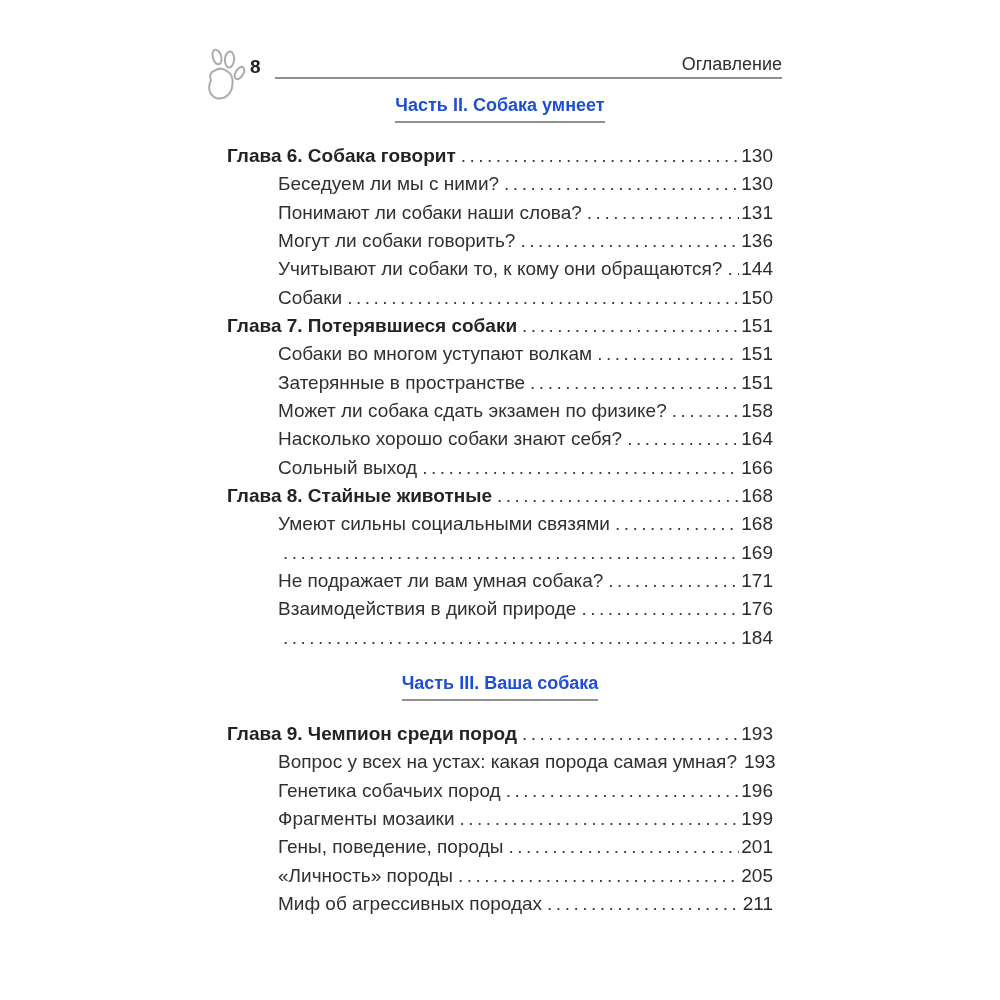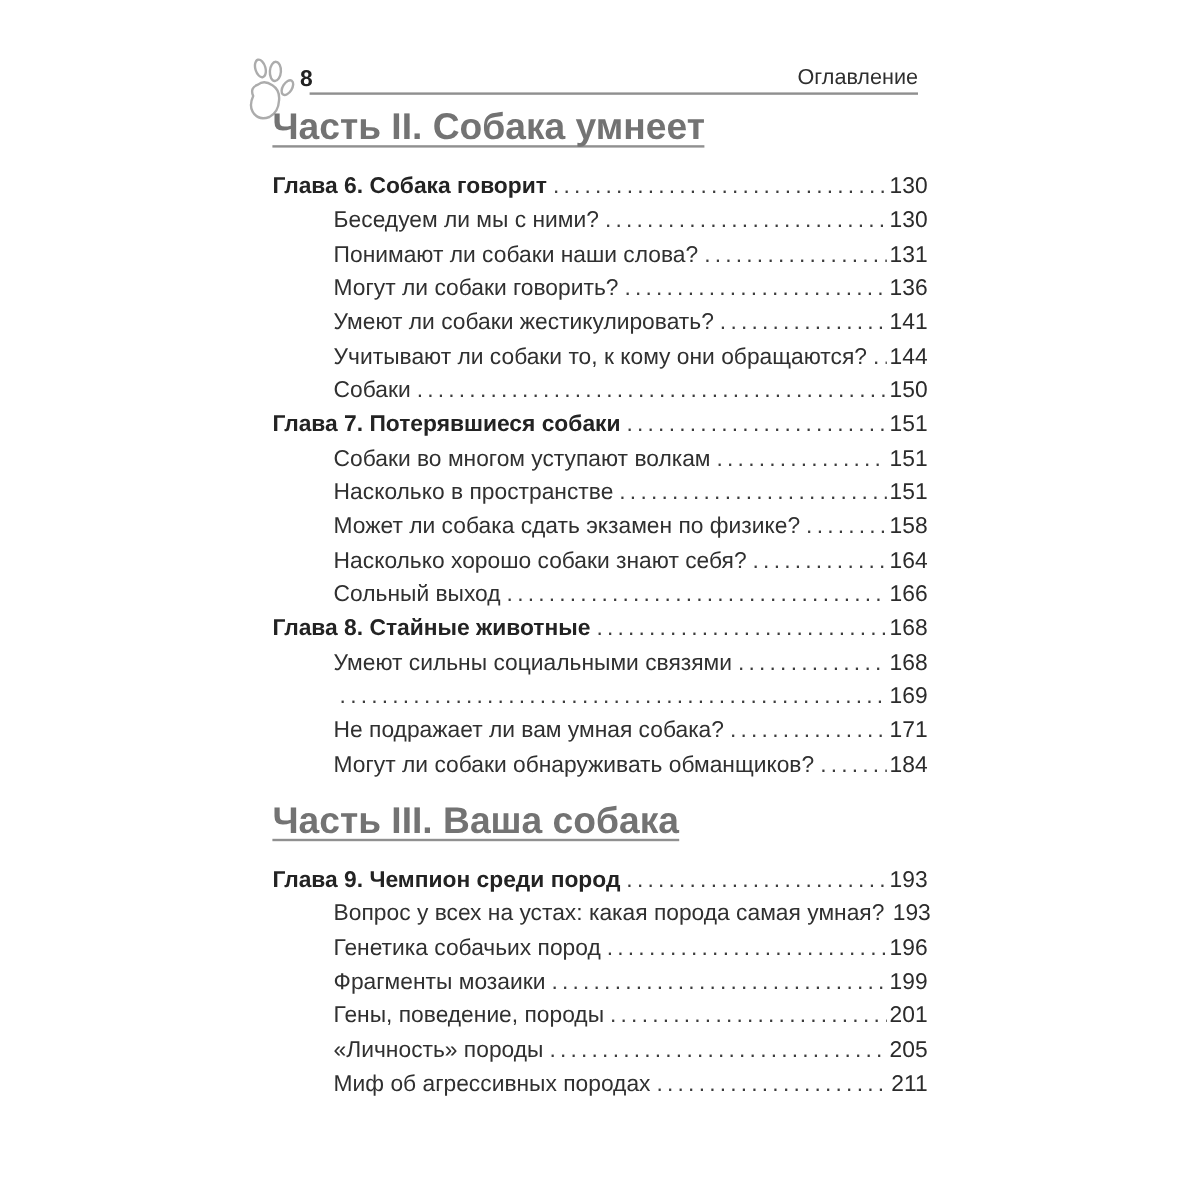--- a/index.html
+++ b/index.html
@@ -8,30 +8,30 @@
     font-family:"Liberation Sans","DejaVu Sans",sans-serif; color:#2e2e2e;
     overflow:hidden;
   }
   
   .paw { position:absolute; left:203px; top:46px; }
   .folio {
     position:absolute; left:250px; top:56px;
     font-size:19px; font-weight:700; color:#222222; line-height:22px;
   }
   .header-rule {
-    position:absolute; left:258px; width:507px; top:45px; height:34px;
+    position:absolute; left:275px; width:507px; top:45px; height:34px;
     display:flex; justify-content:flex-end; align-items:flex-end;
     border-bottom:2px solid #8f8f8f; box-sizing:border-box;
     padding-bottom:2px;
   }
   .running-title { font-size:18px; color:#2e2e2e; }
   
   .toc { position:absolute; left:227px; top:93px; width:546px; }
   .section-heading {
-    text-align:left; font-size:31px; font-weight:700; color:#737373;
+    text-align:center; font-size:18px; font-weight:700; color:#1d4ed8;
     line-height:25px; margin:0 0 19px 0;
   }
   .section-heading + * { }
   .section-heading.later { margin-top:19px; }
   .section-heading .u {
     display:inline-block; border-bottom:2px solid #909090; padding-bottom:3px;
   }
   .row {
     display:flex; align-items:center;
     font-size:19px; line-height:28.33px; color:#303030;
@@ -84,46 +84,41 @@
           <span class="title">Понимают ли собаки наши слова?</span>
           <span class="dots"></span>
           <span class="pg">131</span>
         </div>
         <div class="row entry">
           <span class="title">Могут ли собаки говорить?</span>
           <span class="dots"></span>
           <span class="pg">136</span>
         </div>
         <div class="row entry">
-          <span class="title">Умеют ли собаки жестикулировать?</span>
-          <span class="dots"></span>
-          <span class="pg">141</span>
-        </div>
-        <div class="row entry">
           <span class="title">Учитывают ли собаки то, к кому они обращаются?</span>
           <span class="dots"></span>
           <span class="pg">144</span>
         </div>
         <div class="row entry">
           <span class="title">Собаки</span>
           <span class="dots"></span>
           <span class="pg">150</span>
         </div>
         <div class="row chapter">
           <span class="title">Глава 7. Потерявшиеся собаки</span>
           <span class="dots"></span>
           <span class="pg">151</span>
         </div>
         <div class="row entry">
           <span class="title">Собаки во многом уступают волкам</span>
           <span class="dots"></span>
           <span class="pg">151</span>
         </div>
         <div class="row entry">
-          <span class="title">Насколько в пространстве</span>
+          <span class="title">Затерянные в пространстве</span>
           <span class="dots"></span>
           <span class="pg">151</span>
         </div>
         <div class="row entry">
           <span class="title">Может ли собака сдать экзамен по физике?</span>
           <span class="dots"></span>
           <span class="pg">158</span>
         </div>
         <div class="row entry">
           <span class="title">Насколько хорошо собаки знают себя?</span>
@@ -148,21 +143,25 @@
         <div class="row entry">
           <span class="dots"></span>
           <span class="pg">169</span>
         </div>
         <div class="row entry">
           <span class="title">Не подражает ли вам умная собака?</span>
           <span class="dots"></span>
           <span class="pg">171</span>
         </div>
         <div class="row entry">
-          <span class="title">Могут ли собаки обнаруживать обманщиков?</span>
+          <span class="title">Взаимодействия в дикой природе</span>
+          <span class="dots"></span>
+          <span class="pg">176</span>
+        </div>
+        <div class="row entry">
           <span class="dots"></span>
           <span class="pg">184</span>
         </div>
         <div class="section-heading later"><span class="u">Часть III. Ваша собака</span></div>
         <div class="row chapter">
           <span class="title">Глава 9. Чемпион среди пород</span>
           <span class="dots"></span>
           <span class="pg">193</span>
         </div>
         <div class="row entry">

